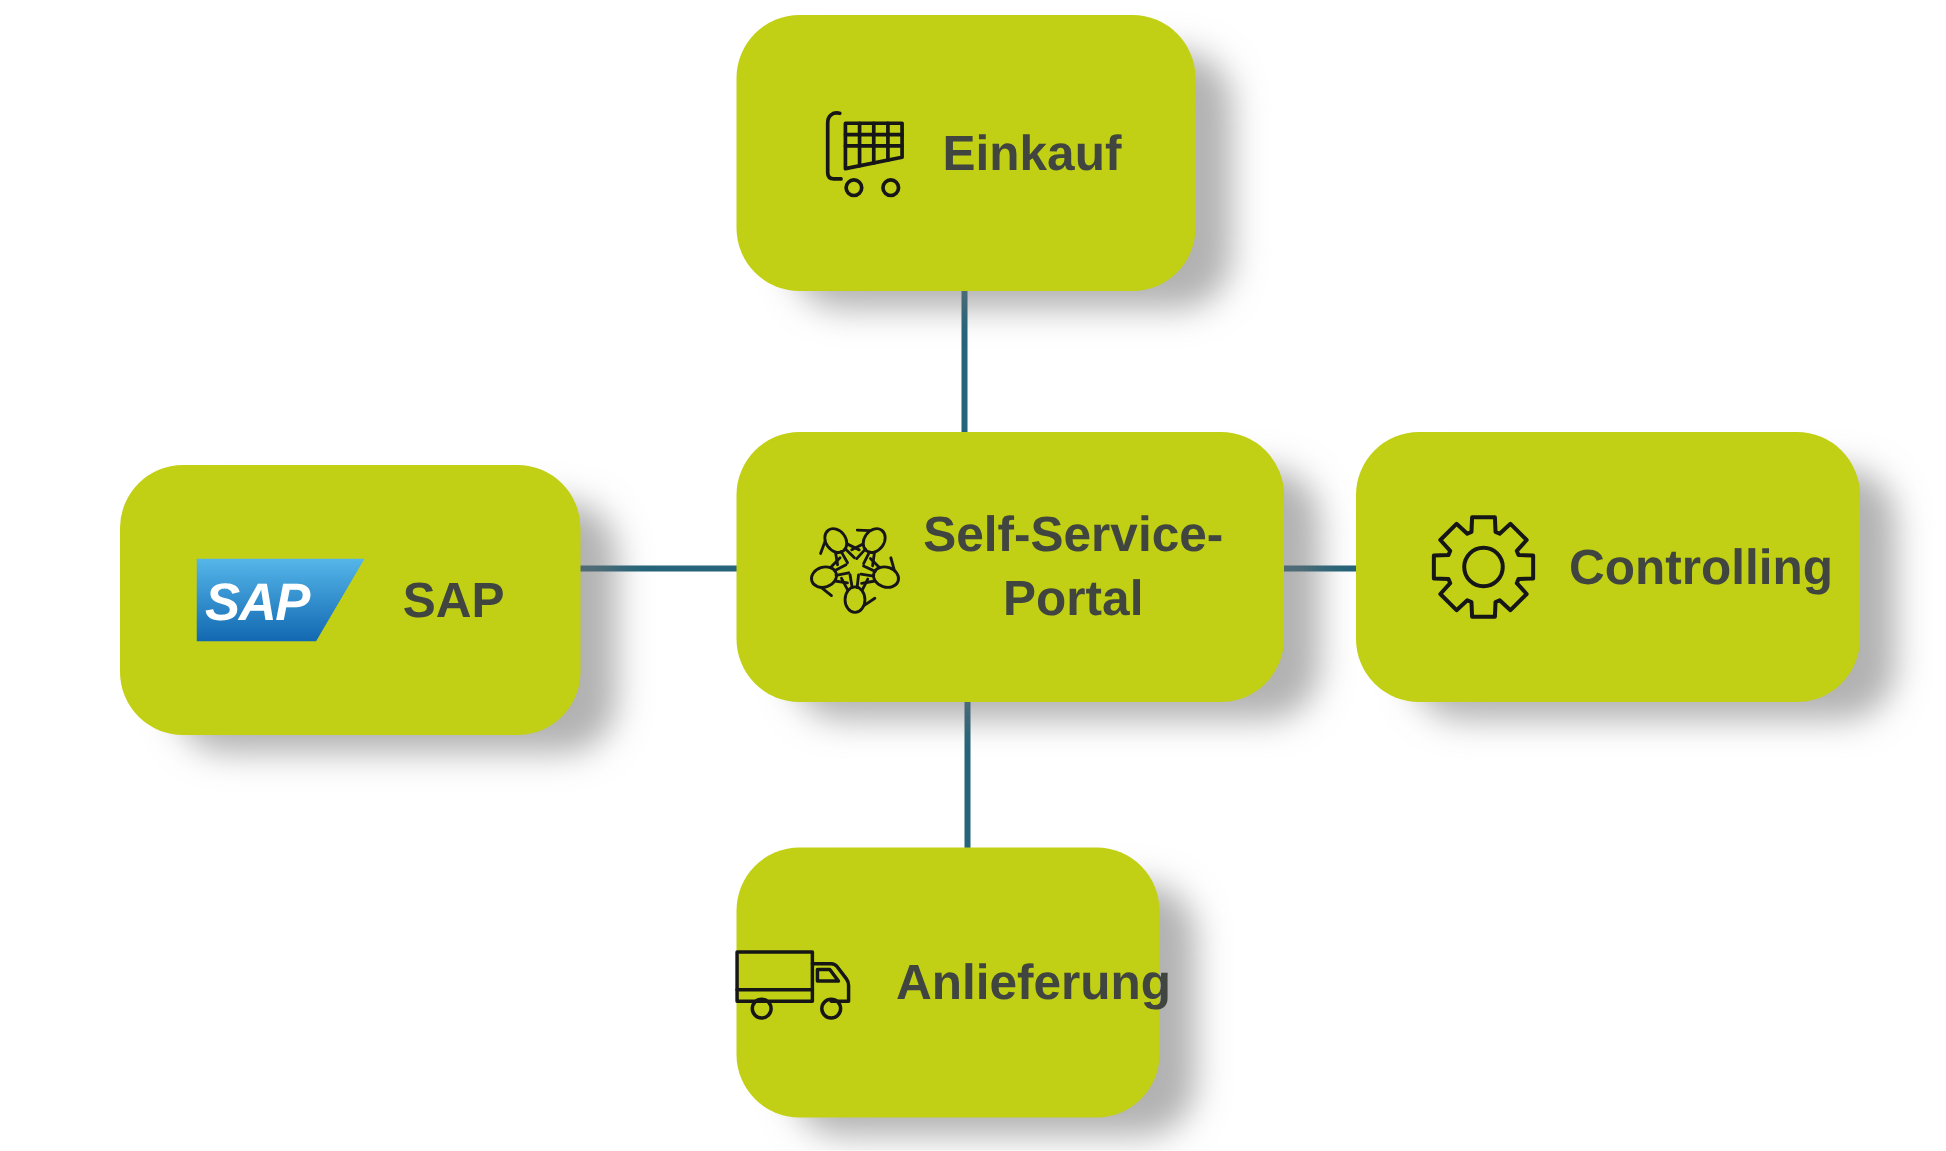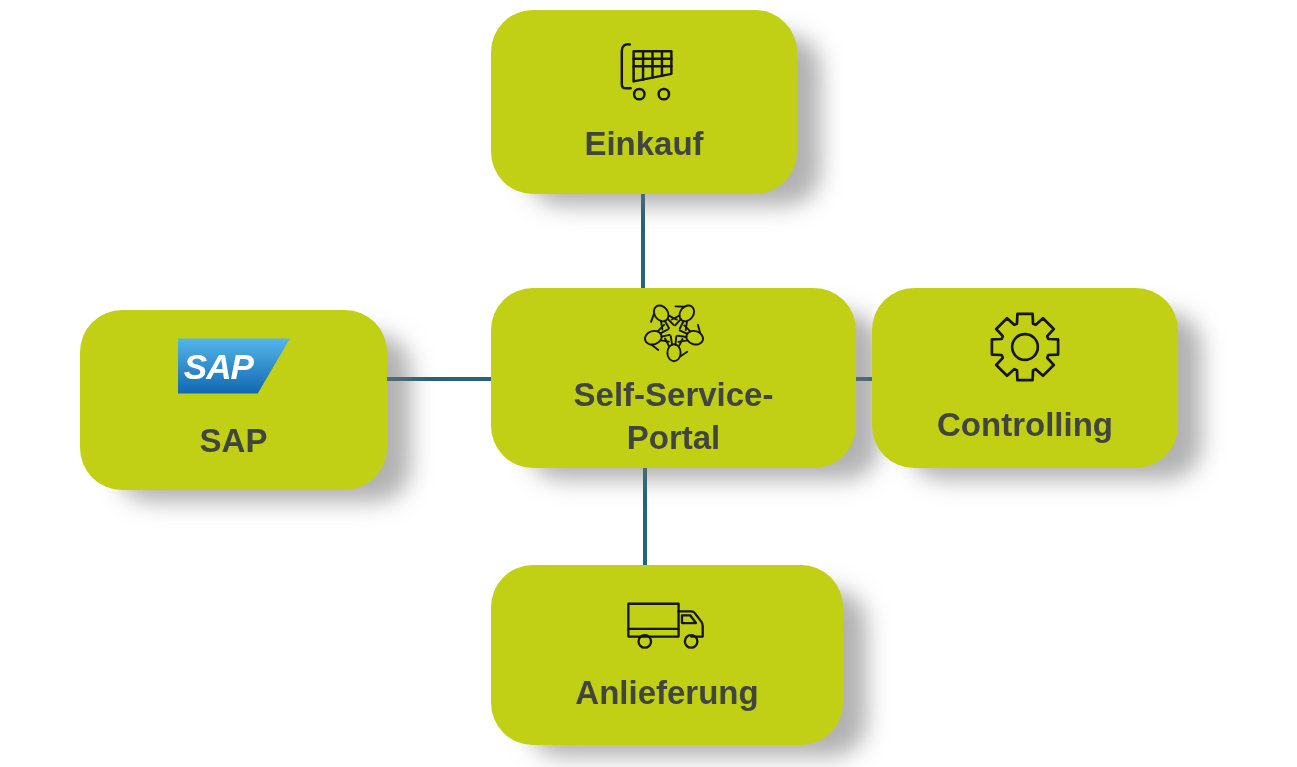--- a/index.html
+++ b/index.html
@@ -16,21 +16,21 @@
     position:relative;overflow:hidden;
   }
   .stage{position:absolute;inset:0;}
   .connector{
     position:absolute;background:var(--connector);z-index:1;
   }
   .node{
     position:absolute;z-index:2;
     background:var(--node-fill);
     border-radius:42px;
-    display:flex;flex-direction:column;align-items:center;justify-content:center;
+    display:flex;align-items:center;justify-content:center;
     gap:20px;
     box-shadow:30px 18px 22px -6px rgba(115,115,115,0.55);
   }
   .node-center{gap:8px;}
   .node-sap{gap:26px;}
   .label{
     font-weight:700;font-size:33px;color:var(--label-text);
     text-align:center;line-height:1.3;white-space:pre-line;
   }
   .icon{display:flex;align-items:center;justify-content:center;}
@@ -95,31 +95,31 @@
         <use href="#hand" transform="rotate(72)"></use>
         <use href="#hand" transform="rotate(144)"></use>
         <use href="#hand" transform="rotate(216)"></use>
         <use href="#hand" transform="rotate(288)"></use>
       </svg>
     </span>
     <div class="label">Self-Service-
 Portal</div>
   </div>
 
-  <div class="node" style="left:872px;top:288px;width:306px;height:180px;">
+  <div class="node" style="left:904px;top:288px;width:306px;height:180px;padding-left:30px;">
     <span class="icon">
       <svg width="74" height="74" viewBox="0 0 72 72">
         <polygon points="68.2,28.6 68.2,43.4 58.7,43.8 57.6,46.5 64.0,53.5 53.5,64.0 46.5,57.6 43.8,58.7 43.4,68.2 28.6,68.2 28.2,58.7 25.5,57.6 18.5,64.0 8.0,53.5 14.4,46.5 13.3,43.8 3.8,43.4 3.8,28.6 13.3,28.2 14.4,25.5 8.0,18.5 18.5,8.0 25.5,14.4 28.2,13.3 28.6,3.8 43.4,3.8 43.8,13.3 46.5,14.4 53.5,8.0 64.0,18.5 57.6,25.5 58.7,28.2" fill="none" stroke="#161616" stroke-width="2.6" stroke-linejoin="round"></polygon>
         <circle cx="36" cy="36" r="12.5" fill="none" stroke="#161616" stroke-width="2.6"></circle>
       </svg>
     </span>
     <div class="label">Controlling</div>
   </div>
 
-  <div class="node" style="left:491px;top:565px;width:352px;height:180px;">
+  <div class="node" style="left:491px;top:565px;width:282px;height:180px;">
     <span class="icon">
       <svg width="94" height="56" viewBox="0 0 96 58">
         <g fill="none" stroke="#161616" stroke-width="2.4" stroke-linejoin="round" stroke-linecap="round">
           <path d="M8,8 H60 V42 H8 Z"></path>
           <path d="M8,34 H60"></path>
           <path d="M60,16 h13 q2.5,0 4,2 l6.5,8.5 q1.5,2 1.5,4.5 V42 h-12"></path>
           <path d="M63.5,20 h8.5 l6,8 h-14.5 z"></path>
           <circle cx="25" cy="47" r="6.5"></circle>
           <circle cx="73" cy="47" r="6.5"></circle>
         </g>

